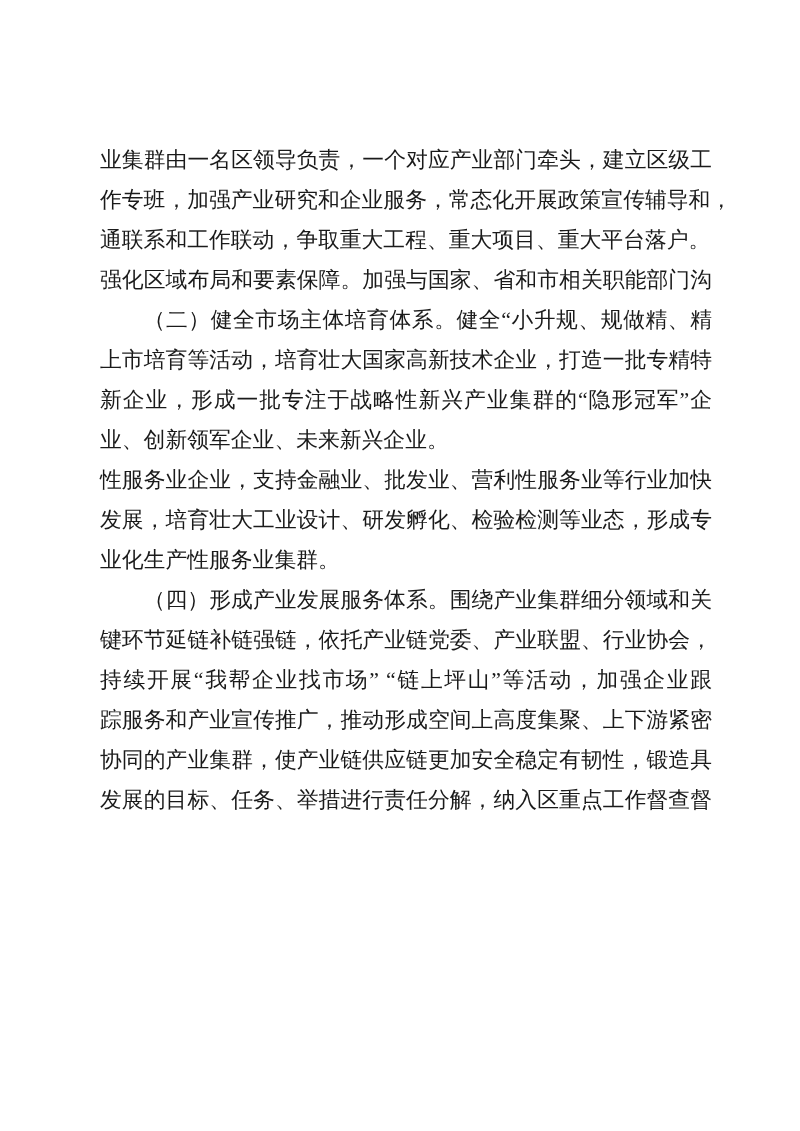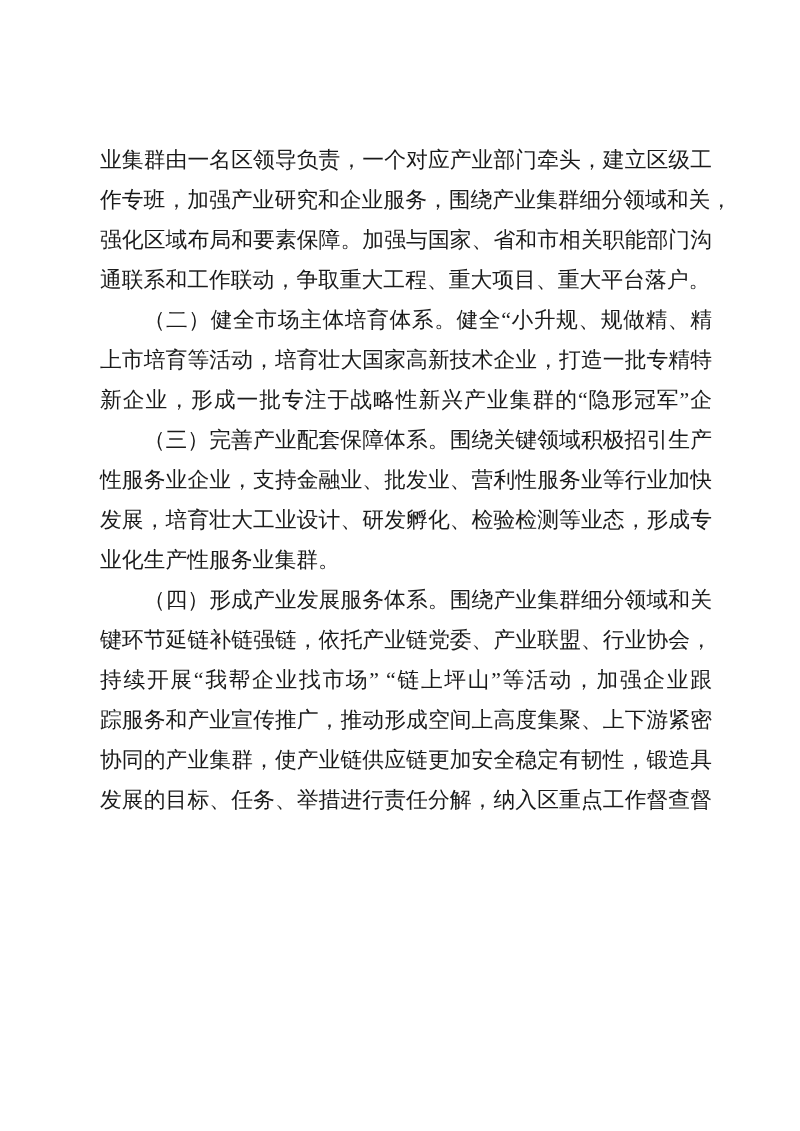--- a/index.html
+++ b/index.html
@@ -59,33 +59,33 @@
 </style>
 </head>
 <body>
 
 <div class="page">
 
   <div class="text-block">
 
     <div class="para">
       <div class="line">业集群由一名区领导负责，一个对应产业部门牵头，建立区级工</div>
-      <div class="line">作专班，加强产业研究和企业服务，围绕产业集群细分领域和关，</div>
+      <div class="line">作专班，加强产业研究和企业服务，常态化开展政策宣传辅导和，</div>
+      <div class="line last">通联系和工作联动，争取重大工程、重大项目、重大平台落户。</div>
       <div class="line">强化区域布局和要素保障。加强与国家、省和市相关职能部门沟</div>
-      <div class="line last">通联系和工作联动，争取重大工程、重大项目、重大平台落户。</div>
     </div>
 
     <div class="para">
       <div class="line first"><span class="heading">（二）健全市场主体培育体系。</span><span>健全“小升规、规做精、精</span></div>
       <div class="line">上市培育等活动，培育壮大国家高新技术企业，打造一批专精特</div>
       <div class="line">新企业，形成一批专注于战略性新兴产业集群的“隐形冠军”企</div>
+      <div class="line last">业、创新领军企业、未来新兴企业。</div>
     </div>
 
     <div class="para">
-      <div class="line first"><span class="heading">（三）完善产业配套保障体系。</span><span>围绕关键领域积极招引生产</span></div>
       <div class="line">性服务业企业，支持金融业、批发业、营利性服务业等行业加快</div>
       <div class="line">发展，培育壮大工业设计、研发孵化、检验检测等业态，形成专</div>
       <div class="line last">业化生产性服务业集群。</div>
     </div>
 
     <div class="para">
       <div class="line first"><span class="heading">（四）形成产业发展服务体系。</span><span>围绕产业集群细分领域和关</span></div>
       <div class="line">键环节延链补链强链，依托产业链党委、产业联盟、行业协会，</div>
       <div class="line">持续开展“我帮企业找市场” “链上坪山”等活动，加强企业跟</div>
       <div class="line">踪服务和产业宣传推广，推动形成空间上高度集聚、上下游紧密</div>

